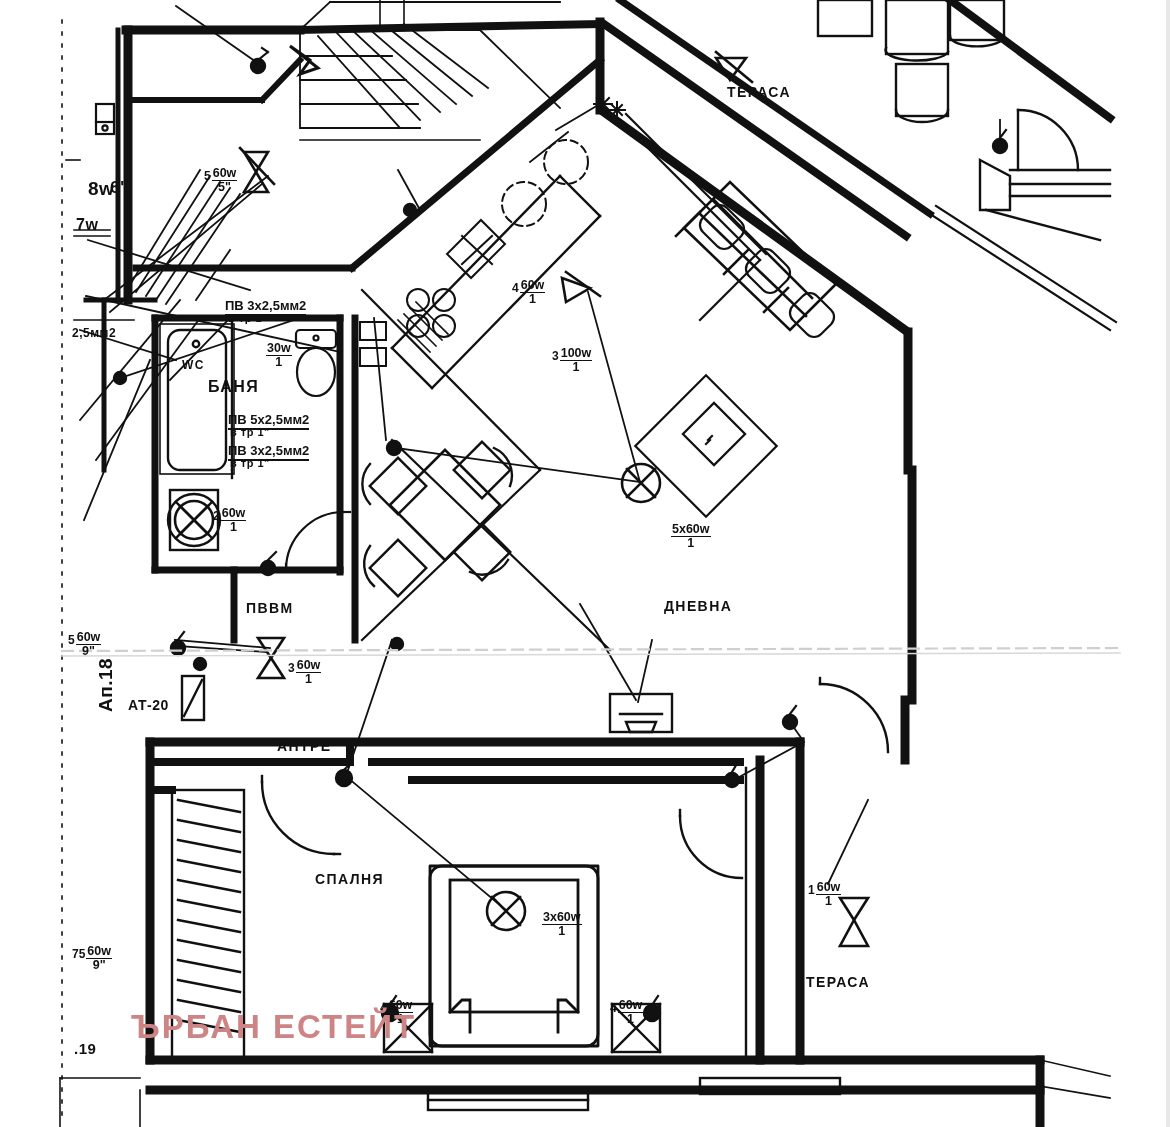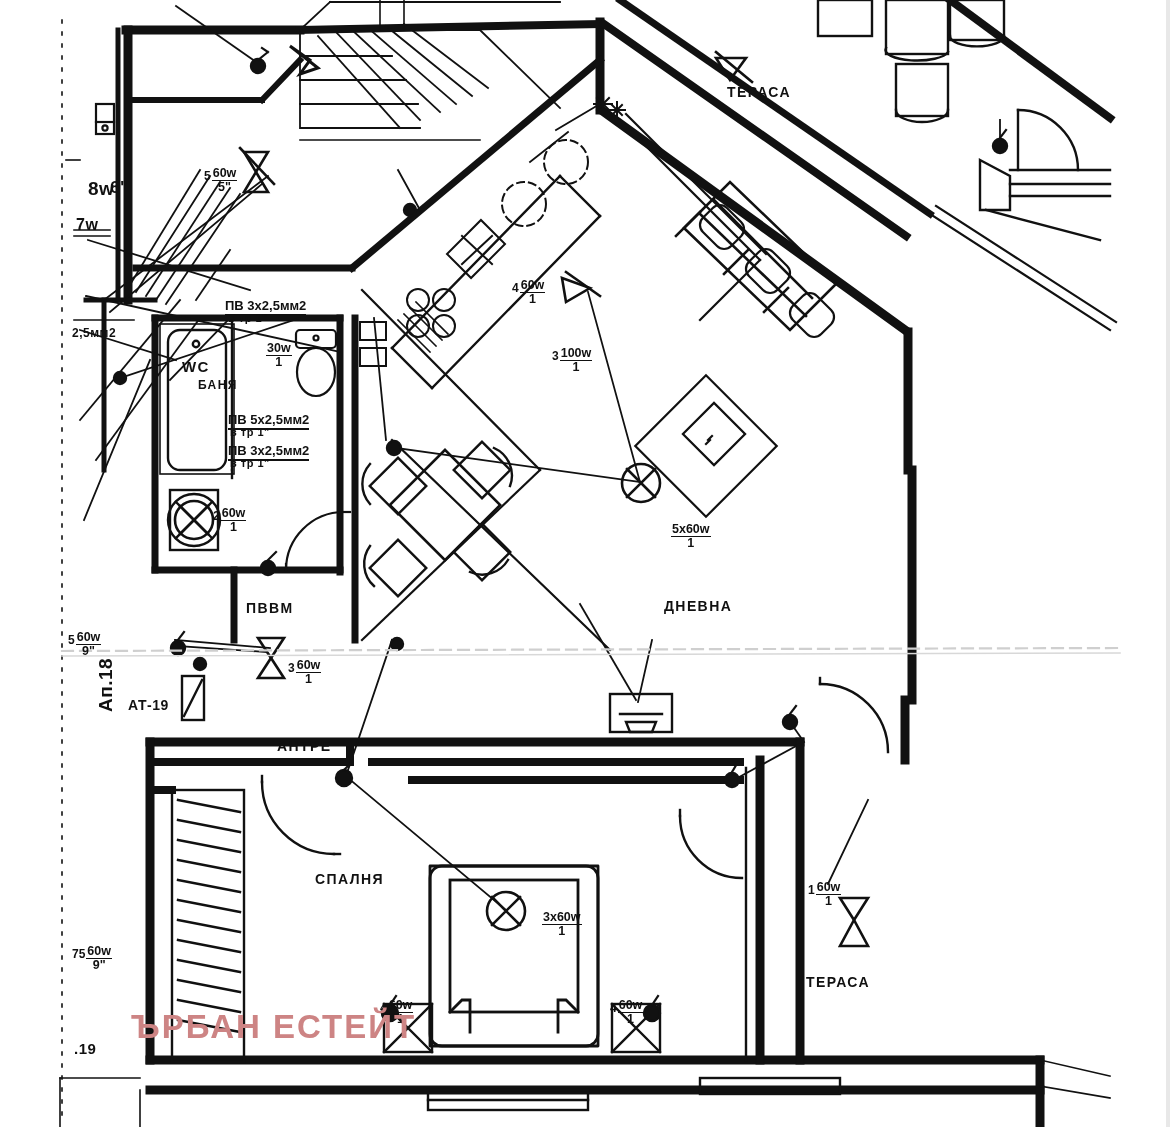--- a/index.html
+++ b/index.html
@@ -443,22 +443,22 @@
       </g>
       <g stroke="#d8d8d8" stroke-width="1.6">
         <path d="M62,656 L1120,653"></path>
       </g>
     </g>
   </svg>
 
   <div class="tlayer">
 
     <div class="lbl room" style="left:727px;top:84px;">ТЕРАСА</div>
-    <div class="lbl room" style="left:182px;top:358px;font-size:15px;">WC</div>
-    <div class="lbl room" style="left:170px;top:378px;font-size:12px;padding-left:28px;">БАНЯ</div>
+    <div class="lbl room" style="left:182px;top:358px;font-size:12px;">WC</div>
+    <div class="lbl room" style="left:180px;top:378px;font-size:16px;padding-left:28px;">БАНЯ</div>
     <div class="lbl room" style="left:246px;top:600px;">ПВВМ</div>
     <div class="lbl room" style="left:277px;top:690px;margin-top:48px;">АНТРЕ</div>
     <div class="lbl room" style="left:664px;top:598px;">ДНЕВНА</div>
     <div class="lbl room" style="left:315px;top:871px;">СПАЛНЯ</div>
     <div class="lbl room" style="left:806px;top:974px;">ТЕРАСА</div>
 
     <div class="lbl cable" style="left:225px;top:298px;border-bottom:2px solid #111;padding-bottom:1px;">ПВ 3х2,5мм2</div>
     <div class="lbl tiny" style="left:228px;top:312px;">в тр 1"</div>
 
     <div class="lbl cable" style="left:228px;top:412px;border-bottom:2px solid #111;padding-bottom:1px;">ПВ 5х2,5мм2</div>
@@ -569,21 +569,21 @@
         <span class="num">60w</span>
         <span class="den">1</span>
       </span>
     </div>
 
     <div class="lbl" style="left:88px;top:158px;font-size:19px;margin-top:20px;">8w</div>
     <div class="lbl" style="left:110px;top:178px;font-size:17px;">6"</div>
     <div class="lbl" style="left:76px;top:216px;font-size:16px;">7w</div>
     <div class="lbl" style="left:72px;top:326px;font-size:12px;">2,5мм2</div>
     <div class="lbl vert" style="left:95px;top:712px;">Ап.18</div>
-    <div class="lbl" style="left:128px;top:697px;font-size:14px;">АТ-19</div>
+    <div class="lbl" style="left:128px;top:697px;font-size:14px;">АТ-20</div>
     <div class="lbl" style="left:74px;top:1040px;font-size:15px;">.19</div>
     <div class="lbl" style="left:77px;top:1134px;font-size:13px;">19</div>
 
     <div class="wm" style="left:131px;top:1008px;">ЪРБАН ЕСТЕЙТ</div>
   </div>
 
   <div class="edge" style="right:0;top:0;width:4px;height:1127px;"></div>
 </div>
 
 </body></html>

